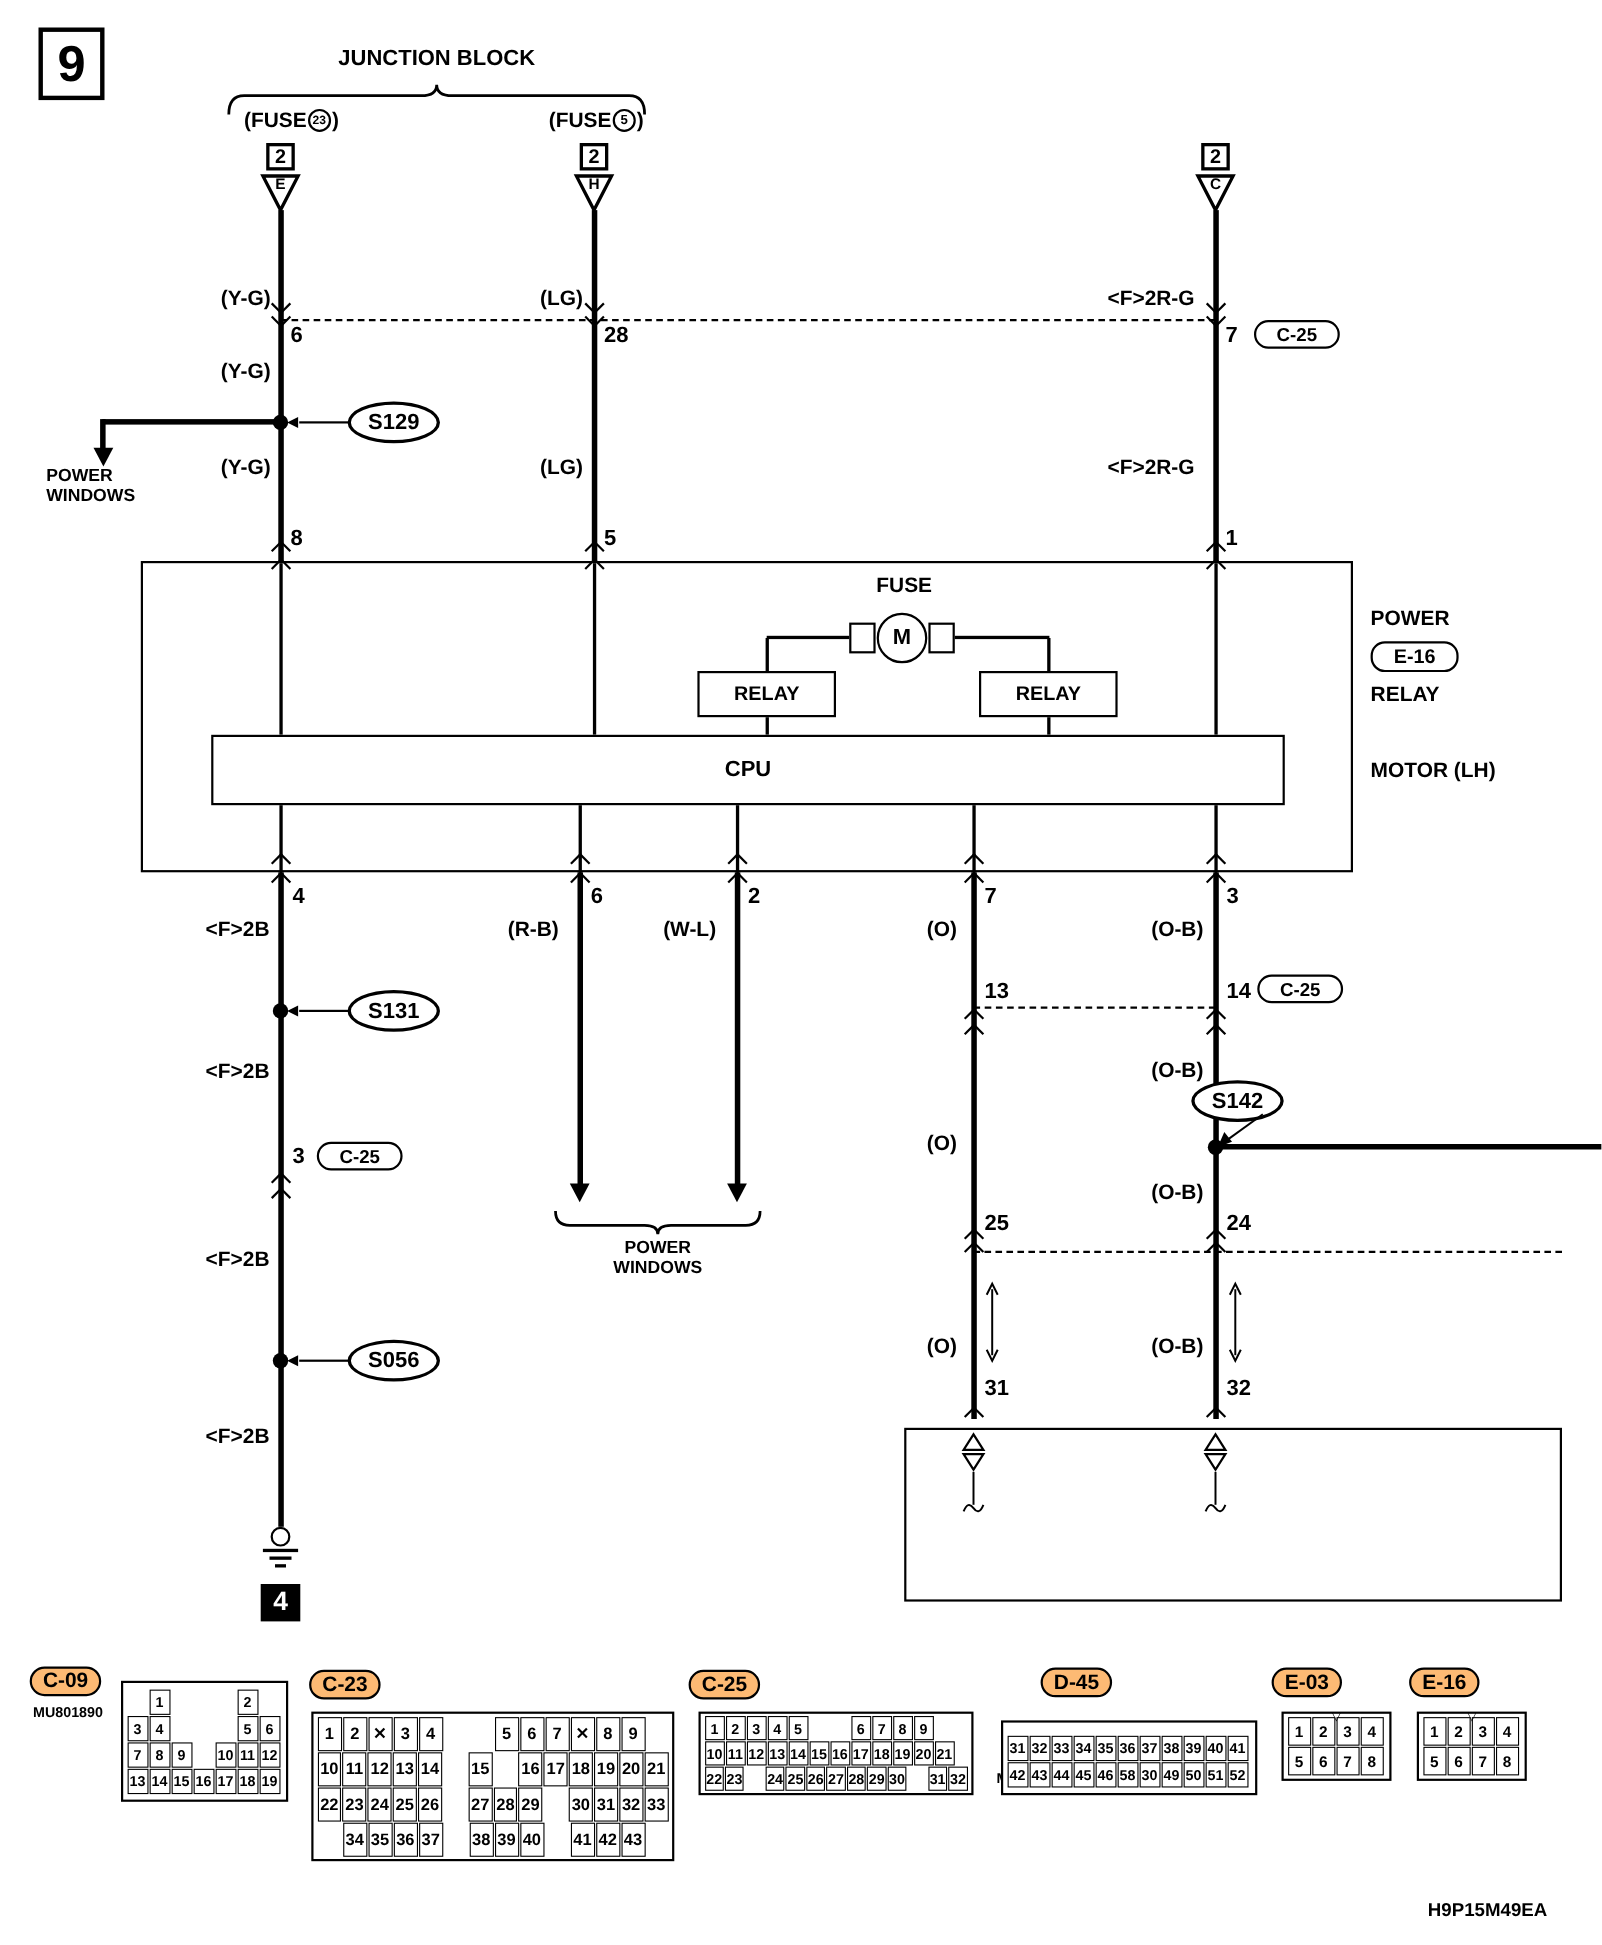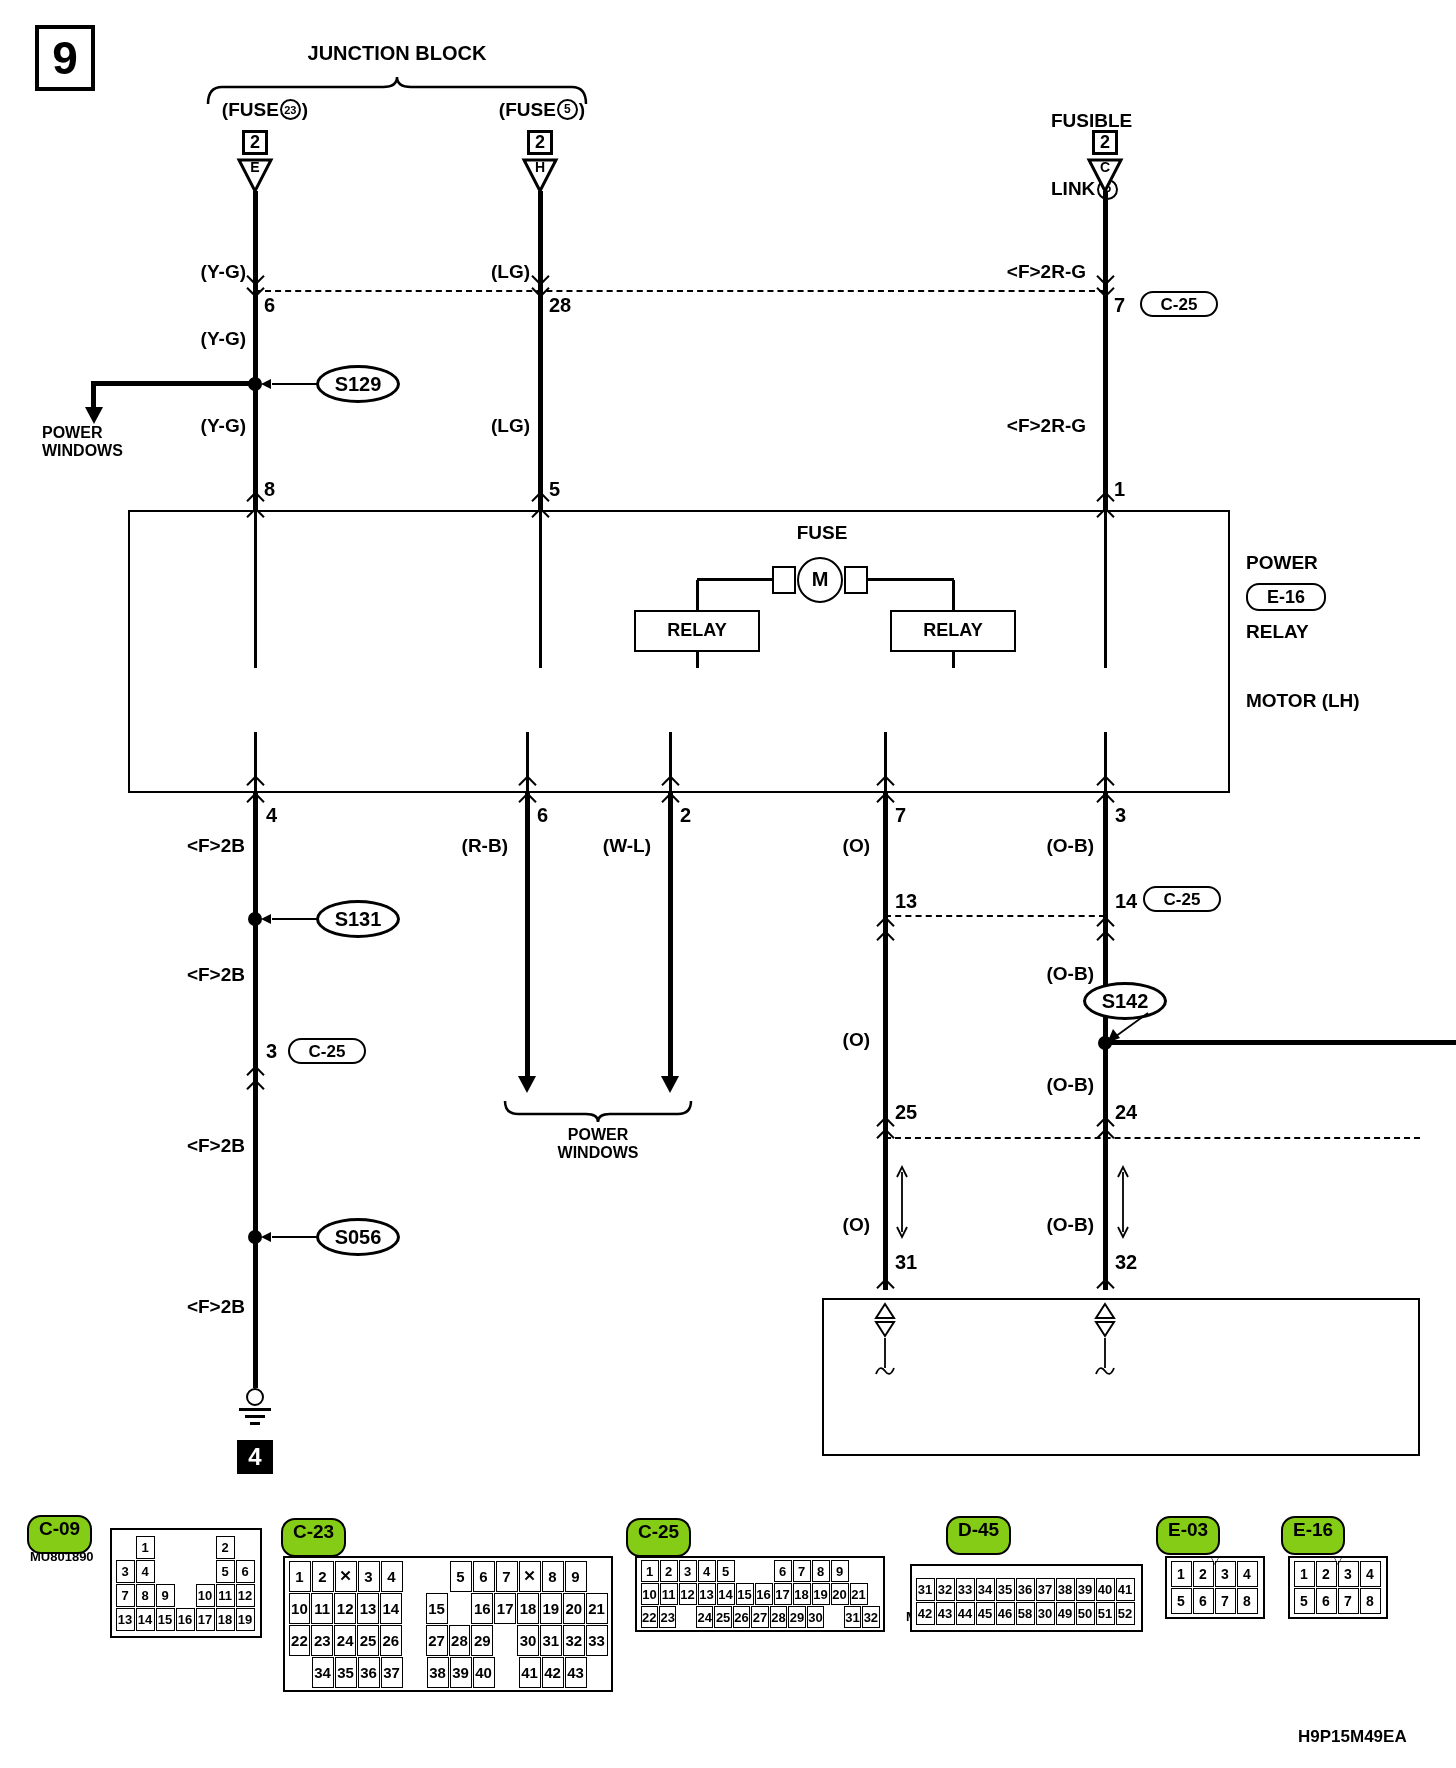--- a/index.html
+++ b/index.html
@@ -11,21 +11,21 @@
   .lbl{position:absolute;font-weight:bold;font-size:19px;white-space:pre;line-height:1.15}
   .pin{position:absolute;font-weight:bold;font-size:20px;white-space:pre}
   .rt{text-align:right}
   .ct{text-align:center}
   .chu{position:absolute;width:13px;height:13px;border-left:2.5px solid #000;border-top:2.5px solid #000;transform:rotate(45deg)}
   .chd{position:absolute;width:13px;height:13px;border-left:2.5px solid #000;border-top:2.5px solid #000;transform:rotate(225deg)}
   .dot{position:absolute;width:14px;height:14px;border-radius:50%;background:#000}
   .oval{position:absolute;width:84px;height:38px;border:3.5px solid #000;border-radius:50%;display:flex;align-items:center;justify-content:center;font-weight:bold;font-size:20px;background:#fff}
   .al{position:absolute;width:0;height:0;border-top:5px solid transparent;border-bottom:5px solid transparent;border-right:10px solid #000}
   .ad{position:absolute;width:0;height:0;border-left:9px solid transparent;border-right:9px solid transparent;border-top:17px solid #000}
-  .ctag{position:absolute;border:2.5px solid #000;border-radius:14px;padding:0 10px;font-weight:bold;font-size:19px;height:39px;line-height:23px;background:#84cc16}
+  .ctag{position:absolute;border:2.5px solid #000;border-radius:14px;padding:0 10px;font-weight:bold;font-size:19px;height:27px;line-height:23px;background:#fdba74}
   .stag{position:absolute;border:2px solid #000;border-radius:13px;width:78px;height:26px;font-weight:bold;font-size:17px;text-align:center;line-height:23px;background:#fff}
   .pgbox{position:absolute;border:2.5px solid #000;background:#fff;display:flex;flex-direction:column;justify-content:center;padding:3px}
   .pgrow{display:flex;justify-content:flex-start}
   .pgcell{border:1.8px solid #000;display:flex;align-items:center;justify-content:center;font-weight:bold;margin:0.5px;background:#fff}
   .pgcell.sp{border-color:transparent}
   .cv-c09 .pgcell{width:19px;height:23px;font-size:13px}
   .cv-c23 .pgcell{width:22px;height:31px;font-size:15px}
   .cv-c25 .pgcell{width:18px;height:22px;font-size:13px}
   .cv-d45 .pgcell{width:19px;height:23px;font-size:13px}
   .cv-d45{padding-top:9px}
@@ -45,24 +45,20 @@
   <svg style="left:205px;top:74px" width="384" height="32">
     <path d="M3,30 Q3,13 17,13 L178,13 Q192,13 192,3 Q192,13 206,13 L367,13 Q381,13 381,30" fill="none" stroke="#000" stroke-width="2.5"></path>
   </svg>
 
   <div class="lbl" style="left:195px;top:99px;width:140px;display:flex;align-items:center;justify-content:center;gap:1px">
     <span>(FUSE</span><span class="circ" style="font-size:11px">23</span><span>)</span>
   </div>
   <div class="lbl" style="left:472px;top:99px;width:140px;display:flex;align-items:center;justify-content:center;gap:1px">
     <span>(FUSE</span><span class="circ">5</span><span>)</span>
   </div>
-  <div class="lbl" style="left:1051px;top:66px">
-    <div>FUSIBLE</div>
-    <div style="display:flex;align-items:center;gap:2px;margin-top:3px"><span>LINK</span><span class="circ">5</span></div>
-  </div>
 
   <div class="twobox" style="left:242px;top:130px">2</div>
   <div class="twobox" style="left:527px;top:130px">2</div>
   <div class="twobox" style="left:1092px;top:130px">2</div>
   <svg style="left:236px;top:158px" width="38" height="36">
       <polygon points="3,2 35,2 19,33" fill="#fff" stroke="#000" stroke-width="3"></polygon>
     </svg>
   <div class="lbl ct" style="left:236px;top:159px;width:38px;font-size:14px">E</div>
   <svg style="left:521px;top:158px" width="38" height="36">
       <polygon points="3,2 35,2 19,33" fill="#fff" stroke="#000" stroke-width="3"></polygon>
@@ -126,20 +122,21 @@
   <div class="hl" style="left:866px;top:578px;width:88px;height:2.5px"></div>
   <div class="vl" style="left:696px;top:580px;width:2.5px;height:30px"></div>
   <div class="vl" style="left:952px;top:580px;width:2.5px;height:30px"></div>
   <div class="bx" style="left:772px;top:566px;width:24px;height:28px"></div>
   <div class="bx" style="left:844px;top:566px;width:24px;height:28px"></div>
   <div class="bx ct" style="left:797px;top:557px;width:46px;height:46px;border-radius:50%;font-weight:bold;font-size:20px;line-height:41px"><span>M</span></div>
   <div class="bx ct" style="left:634px;top:610px;width:126px;height:42px;font-weight:bold;font-size:18px;line-height:37px"><span>RELAY</span></div>
   <div class="bx ct" style="left:890px;top:610px;width:126px;height:42px;font-weight:bold;font-size:18px;line-height:37px"><span>RELAY</span></div>
   <div class="vl" style="left:696px;top:652px;width:2.5px;height:16px"></div>
   <div class="vl" style="left:952px;top:652px;width:2.5px;height:16px"></div>
+  <div class="bx ct" style="left:192px;top:668px;width:976px;height:64px;font-weight:bold;font-size:20px;line-height:58px"><span>CPU</span></div>
 
   <div class="vl" style="left:254px;top:732px;width:2.5px;height:61px"></div>
   <div class="vl" style="left:526px;top:732px;width:2.5px;height:61px"></div>
   <div class="vl" style="left:669px;top:732px;width:2.5px;height:61px"></div>
   <div class="vl" style="left:884px;top:732px;width:2.5px;height:61px"></div>
   <div class="vl" style="left:1104px;top:732px;width:2.5px;height:61px"></div>
 
   <div class="lbl" style="left:1246px;top:505px;line-height:23px">
     <div>POWER</div>
     <div>RELAY</div>

